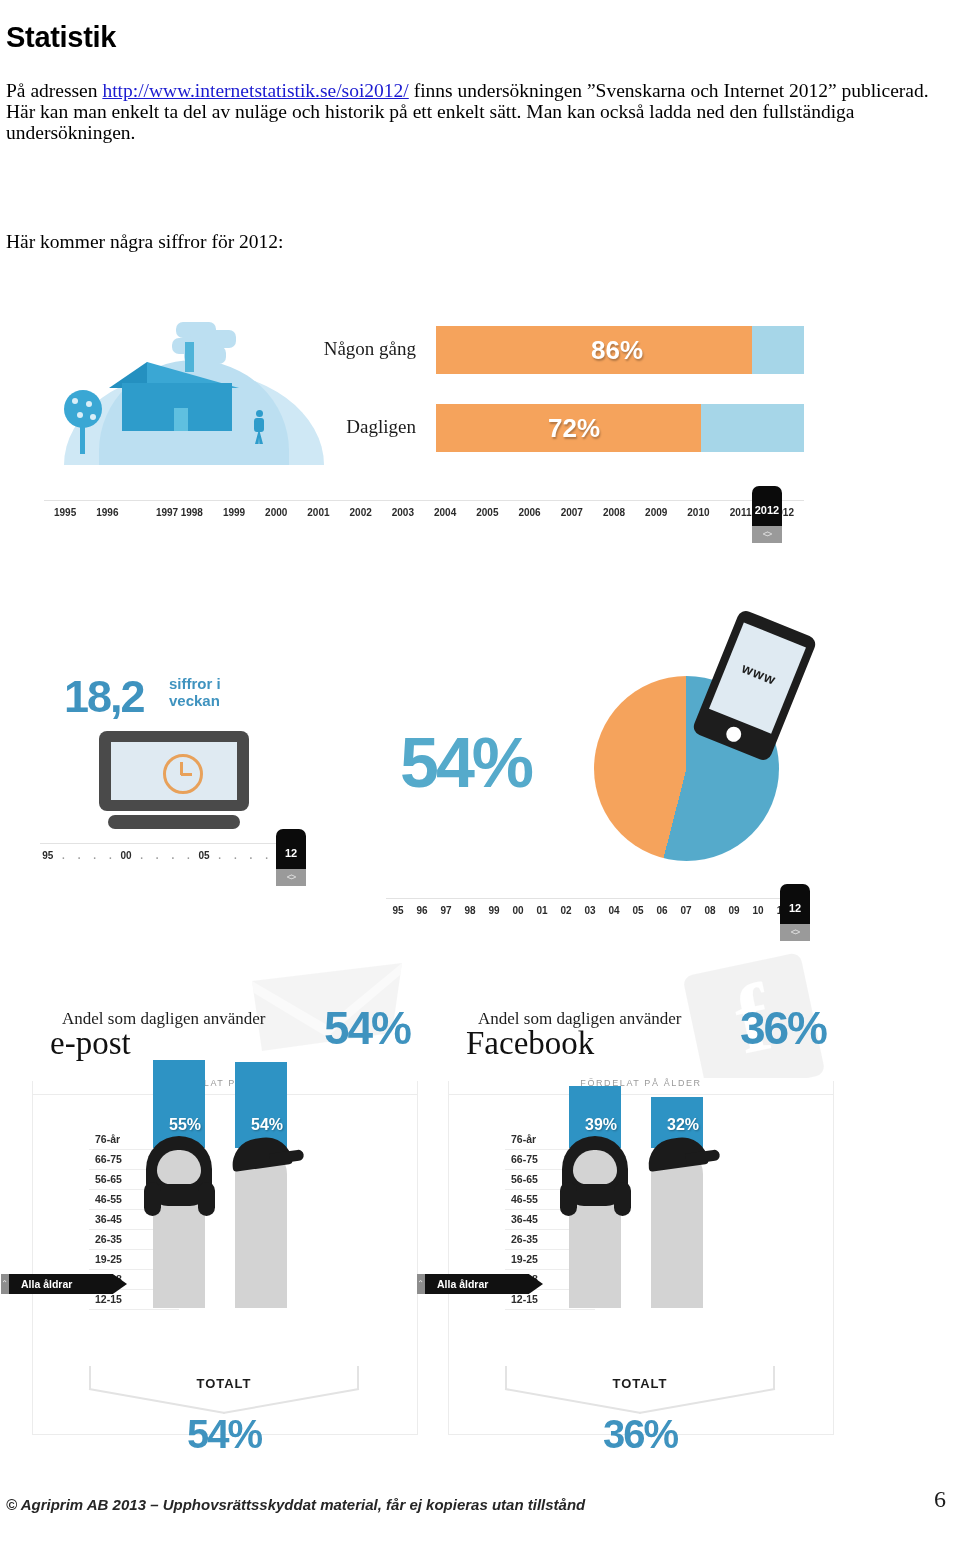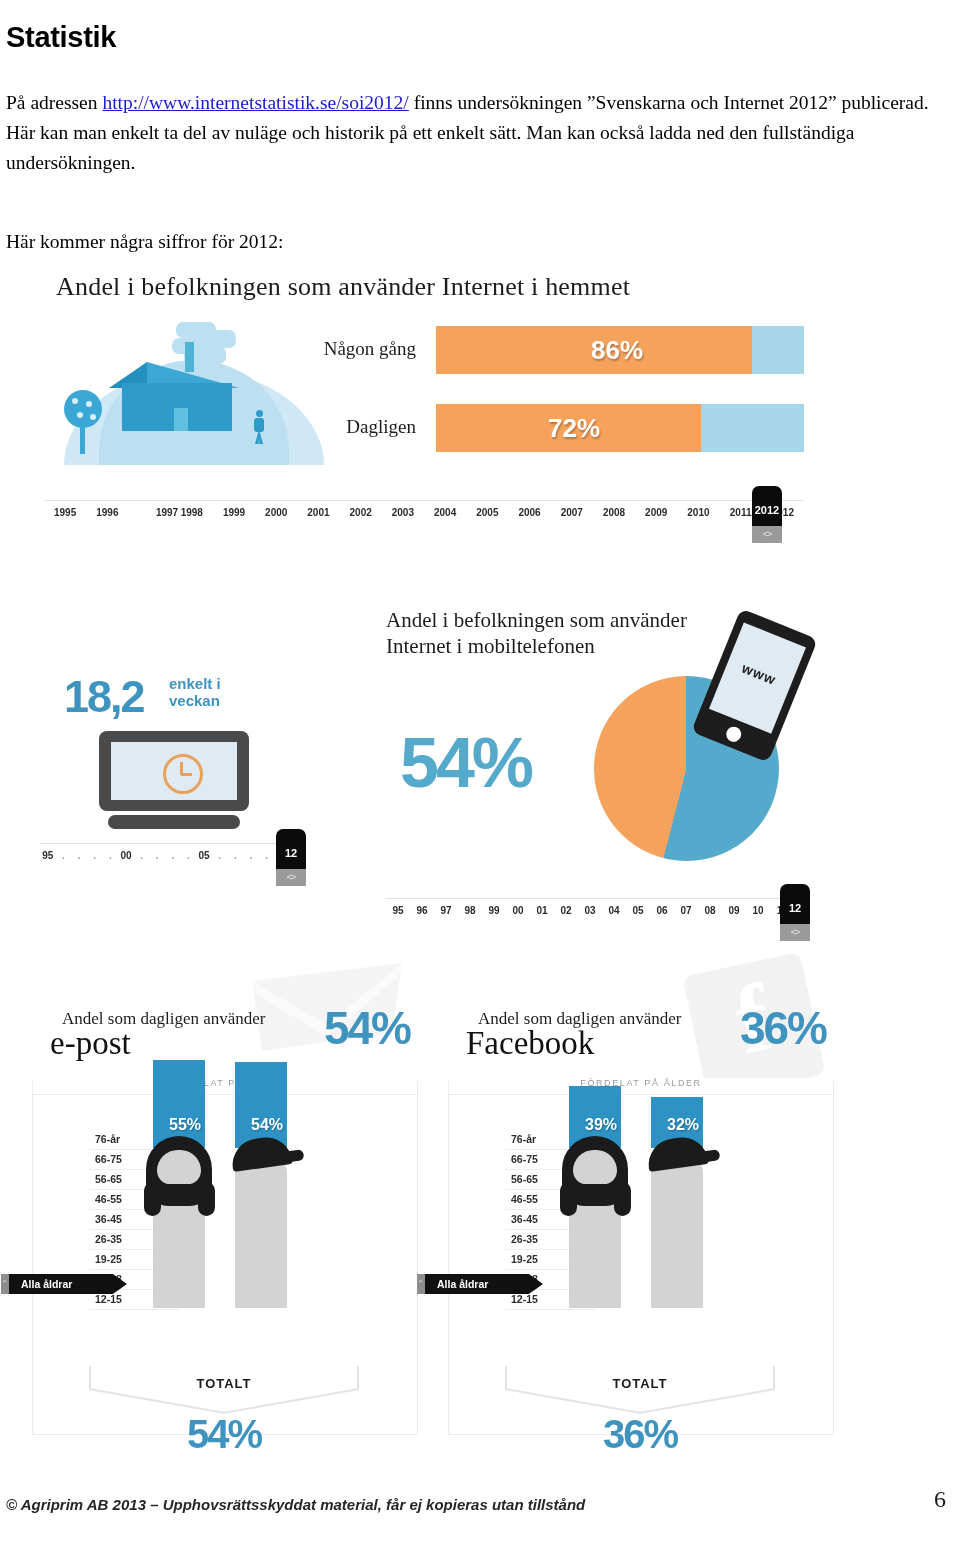--- a/index.html
+++ b/index.html
@@ -1,20 +1,20 @@
 <!DOCTYPE html>
 <html><head>
 <meta charset="utf-8">
 <style>
   html,body{margin:0;padding:0;background:#ffffff;}
   body{width:960px;height:1547px;position:relative;font-family:"Liberation Serif",serif;color:#000;overflow:hidden;}
 
   
   #page-title{position:absolute;left:6px;top:2px;font-family:"Liberation Sans",sans-serif;font-weight:bold;font-size:29px;letter-spacing:-0.3px;}
-  #intro{position:absolute;left:6px;top:68px;width:930px;font-size:19.5px;line-height:30px;}
+  #intro{position:absolute;left:6px;top:60px;width:930px;font-size:19.5px;line-height:21px;}
   #intro a{color:#1a1ad0;text-decoration:underline;}
   #intro2{position:absolute;left:6px;top:204px;width:930px;font-size:19.5px;line-height:35px;}
 
   
   #info{position:absolute;left:0;top:258px;width:960px;height:1190px;}
 
   
   #p1{position:absolute;left:24px;top:0px;width:800px;height:310px;background:#fff;}
   #p1 .ptitle{position:absolute;left:32px;top:14px;font-size:26px;letter-spacing:.2px;color:#1c1c1c;}
 
@@ -119,21 +119,20 @@
 
 <h1 id="page-title">Statistik</h1>
 
 <p id="intro"><span>På adressen </span><a href="#">http://www.internetstatistik.se/soi2012/</a><span> finns undersökningen ”Svenskarna och Internet 2012” publicerad. Här kan man enkelt ta del av nuläge och historik på ett enkelt sätt. Man kan också ladda ned den fullständiga undersökningen.</span></p>
 
 <p id="intro2">Här kommer några siffror för 2012:</p>
 
 <div id="info">
 
   <div id="p1">
-    <div class="ptitle">Andel i befolkningen som använder Internet i hemmet</div>
 
     <div class="house">
       <div class="hill"></div>
         <div class="hill2"></div>
       <div class="smoke" style="left:122px;top:2px;width:40px;height:16px;"></div>
       <div class="smoke" style="left:136px;top:10px;width:46px;height:18px;"></div>
       <div class="smoke" style="left:118px;top:18px;width:34px;height:16px;"></div>
       <div class="smoke" style="left:130px;top:26px;width:42px;height:18px;"></div>
       <div class="chim"></div>
       <div class="hroof"></div>
@@ -188,21 +187,21 @@
       </div>
     <div class="sel" style="left:728px;top:228px;height:40px;padding-top:18px;box-sizing:border-box;">
       <div class="selnum">2012</div>
     </div>
     <div class="selbtn" style="left:728px;top:268px;">&lt;&gt;</div>
   </div>
 
   <div id="p2">
     <div class="bignum-s">18,2</div>
     <div class="unit">
-      <span>enkelt i</span><br>
+      <span>siffror i</span><br>
       <span>veckan</span>
     </div>
     <div class="laptop">
       <div class="lscreen">
           <div class="linner">
             <div class="clock"></div>
           </div>
         </div>
       <div class="lbase"></div>
     </div>
@@ -224,21 +223,20 @@
         <span class="yr" style="left: 226.562px; color: rgb(155, 155, 155);">.</span>
         <span class="yr" style="left: 242.188px;">10</span>
       </div>
     <div class="sel" style="left:252px;top:226px;height:40px;padding-top:18px;box-sizing:border-box;">
       <div class="selnum">12</div>
     </div>
     <div class="selbtn" style="left:252px;top:266px;">&lt;&gt;</div>
   </div>
 
   <div id="p3">
-    <div class="ptitle">Andel i befolkningen som använder Internet i mobiltelefonen</div>
     <div class="bignum-b" style="left:24px;top:120px;">54%</div>
     <div class="pie"></div>
     <div class="phone">
       <div class="pscreen">
           <div class="pwww">www</div>
         </div>
       <div class="phome"></div>
     </div>
     <div class="axis" id="axis3" style="left:10px;top:295px;width:408px;height:30px;">
         <span class="yr" style="left: 12px;">95</span>

